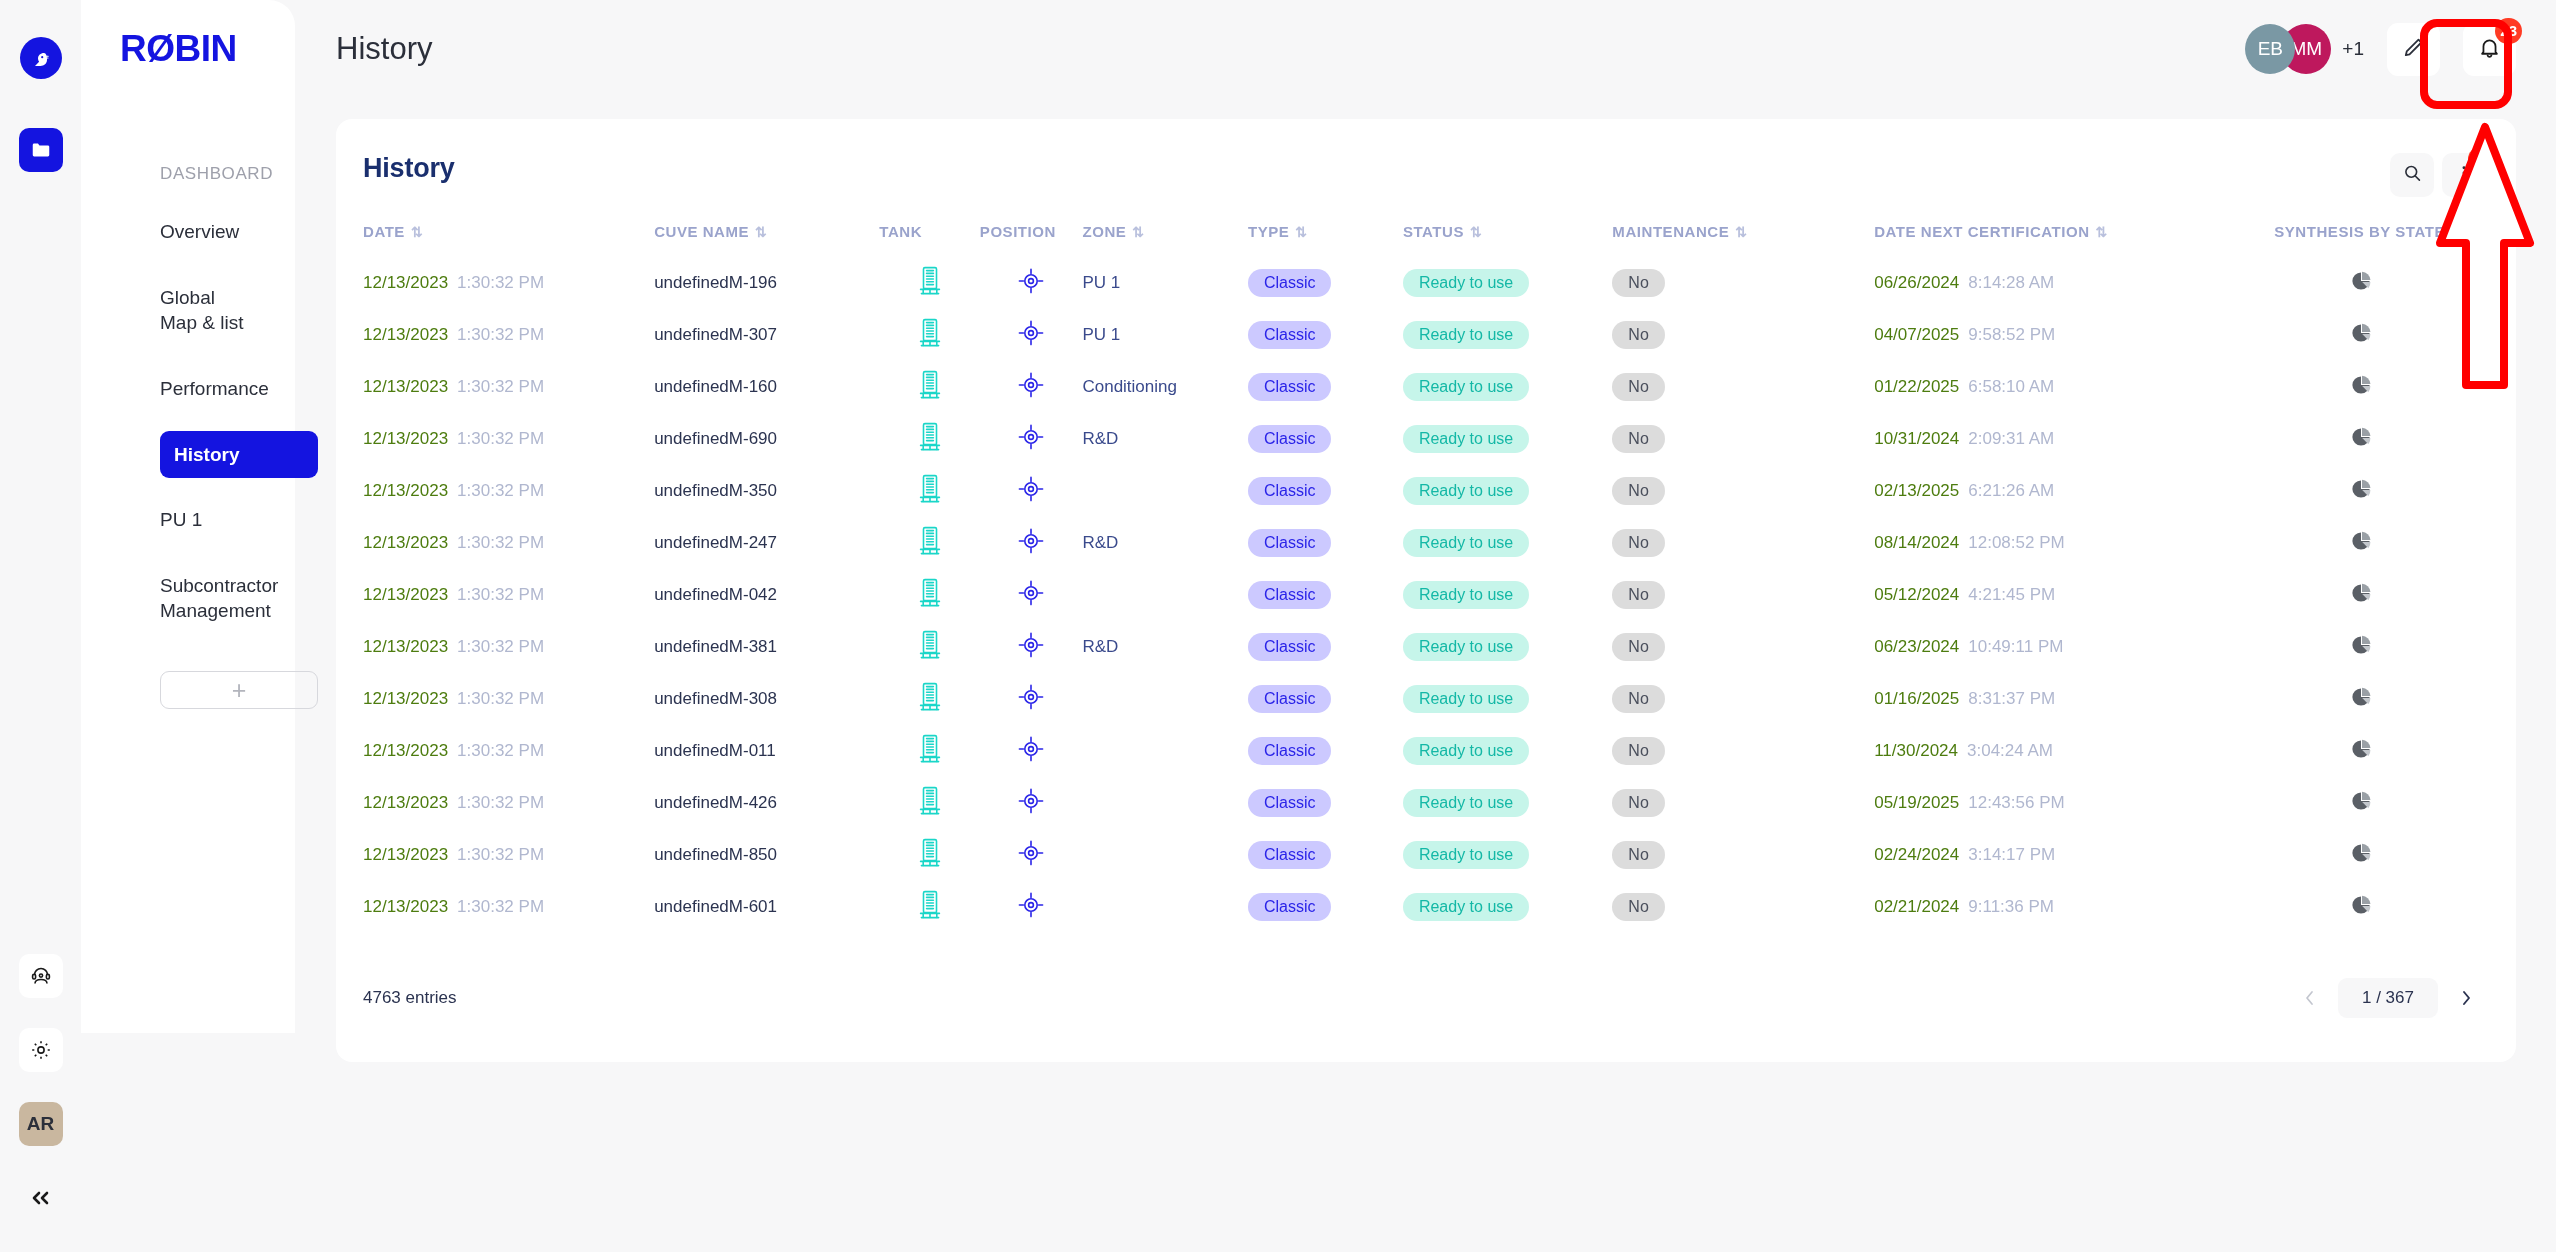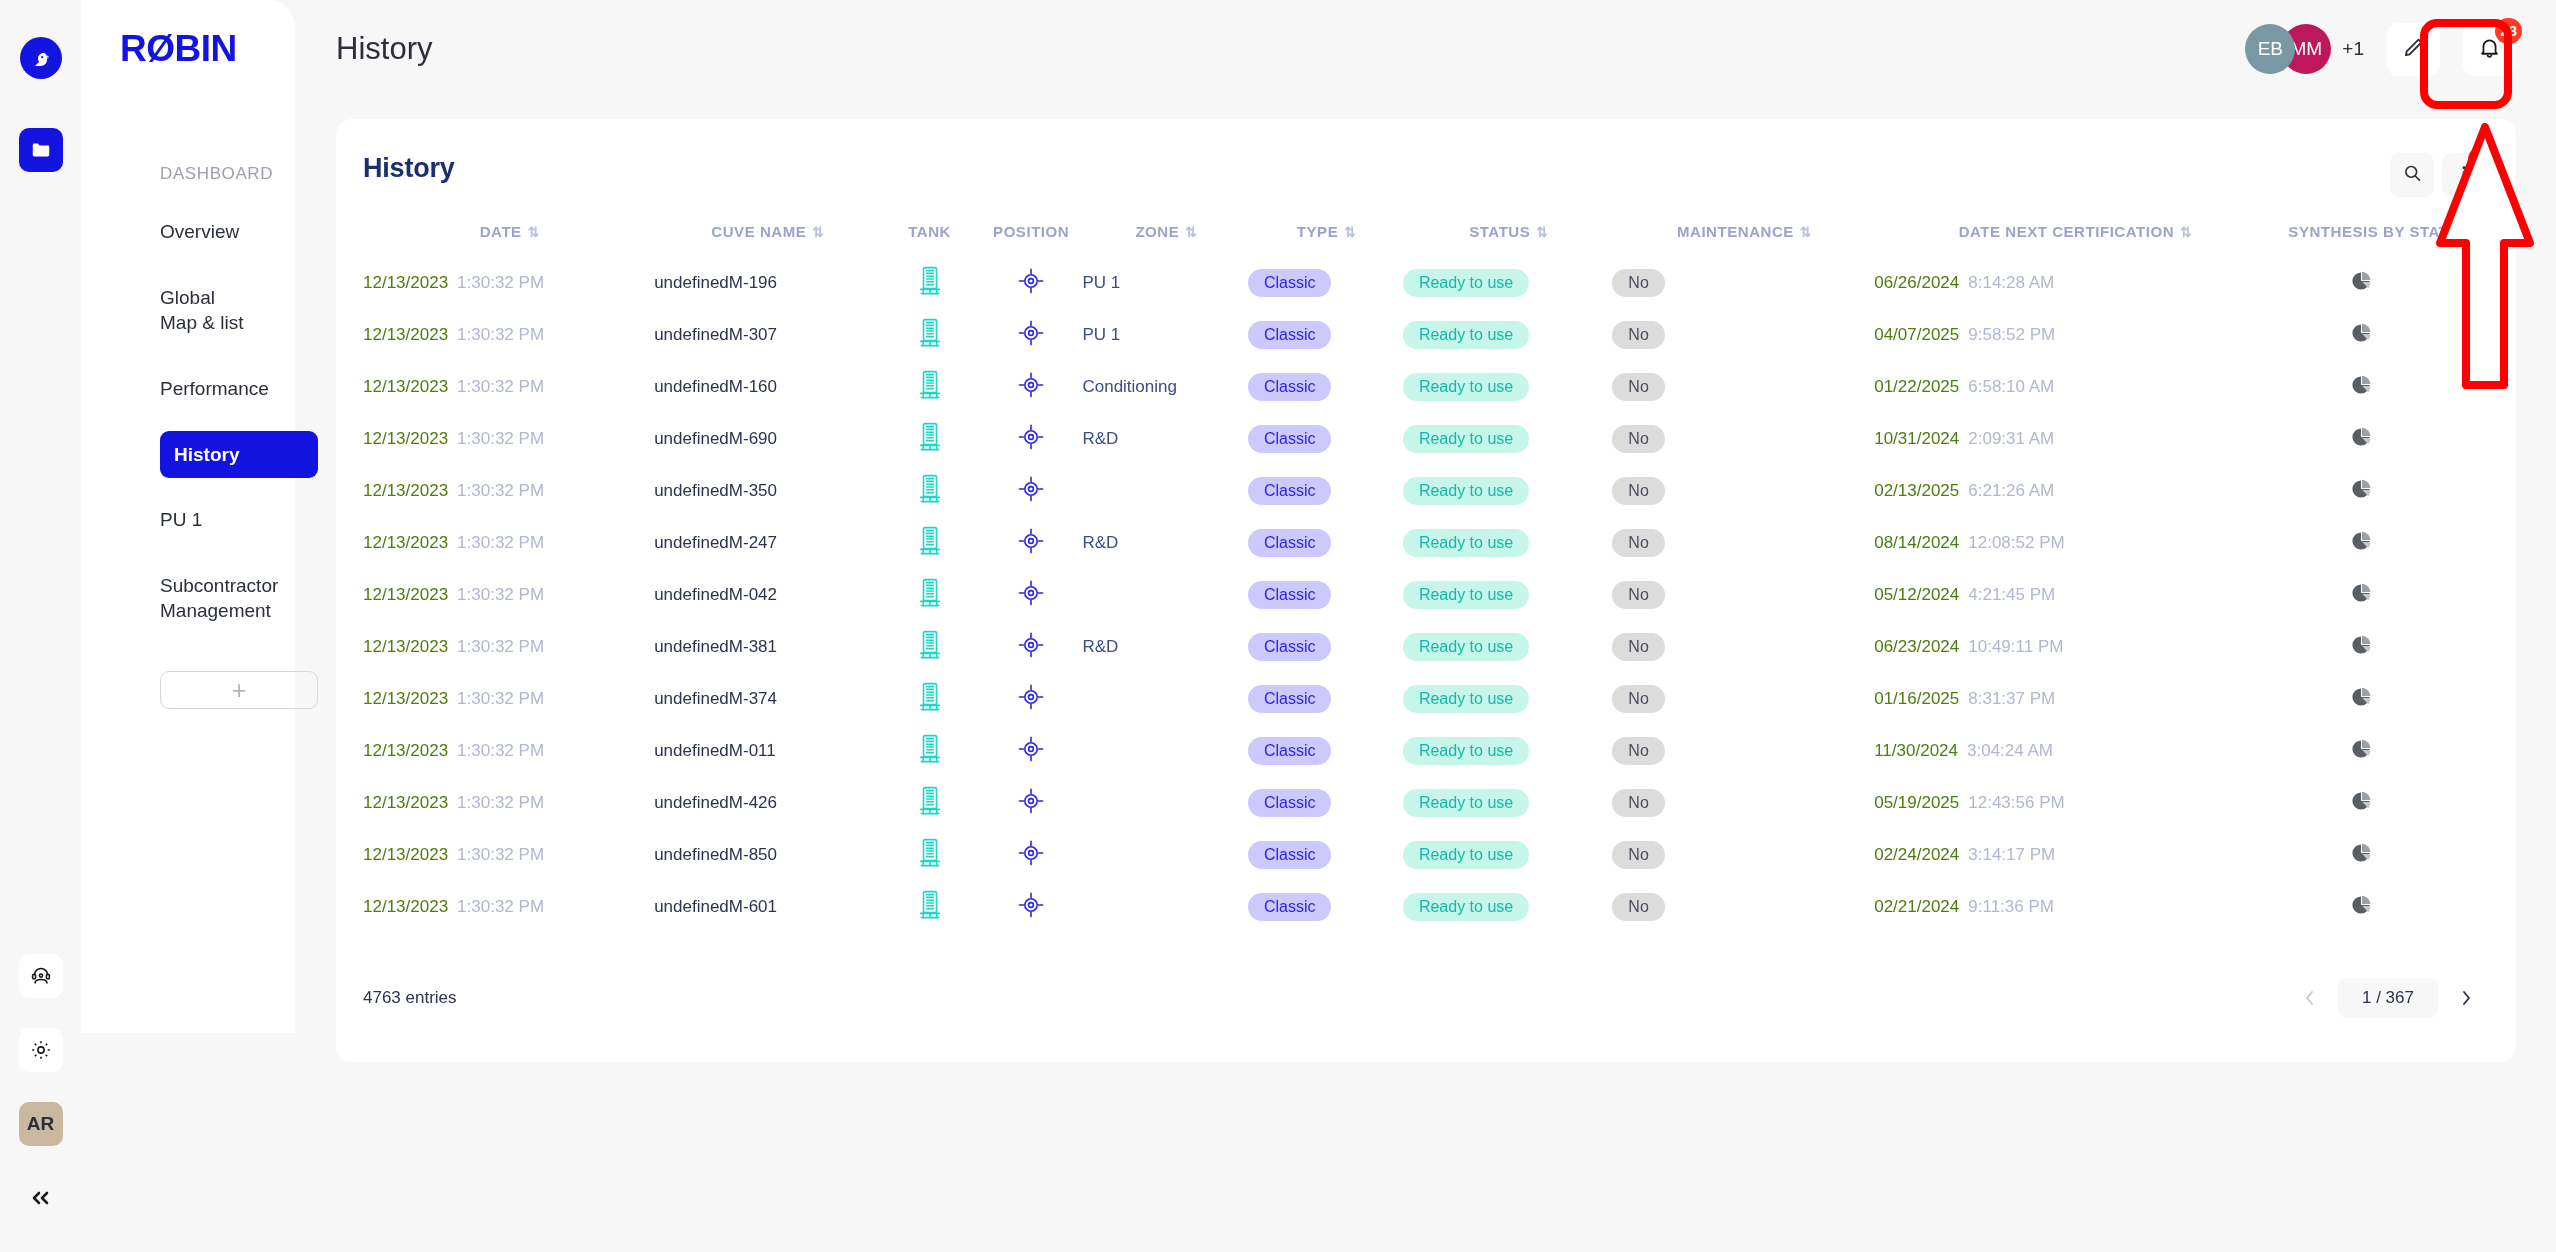--- a/index.html
+++ b/index.html
@@ -143,21 +143,21 @@
     position: absolute; top: -6px; right: -6px;
     min-width: 24px; height: 24px; padding: 0 5px;
     background: #ff3b24; color: #fff; border-radius: 12px;
     font-size: 14px; font-weight: 600;
     display: flex; align-items: center; justify-content: center;
   }
 
   
   table.tbl { width: 100%; border-collapse: collapse; table-layout: fixed; }
   .tbl thead th {
-    text-align: center;
+    text-align: left;
     font-size: 15px; font-weight: 700; color: #9aa3cc;
     letter-spacing: 0.55px;
     padding: 22px 0 17px 0;
     white-space: nowrap;
   }
   .th-inner { display: inline-flex; align-items: center; gap: 6px; }
   .sort-ico { color: #b9c0dd; font-size: 14px; letter-spacing: -2px; }
   .tbl tbody td {
     font-size: 17px; color: #2b3350;
     padding: 0; height: 52px; vertical-align: middle;
@@ -599,21 +599,21 @@
                 <td><span class="pill maint">No</span></td>
                 <td><span class="dt-date">06/23/2024</span><span class="dt-time">10:49:11 PM</span></td>
                 <td class="cell-center" style="text-align:left;padding-left:76px;"><span><svg width="22" height="22" viewBox="0 0 24 24">
   <path d="M12 12V2.6A9.4 9.4 0 1021.4 12H12z" fill="#5a5f66"></path>
   <path d="M13.1 11h9.2A10.3 10.3 0 0013.1 1.8V11z" fill="#9aa0a6"></path>
   <path d="M13.3 13.1l6.7 6.7A9.4 9.4 0 0022.2 13.1h-8.9z" fill="#c3c7cc"></path>
 </svg></span></td>
               </tr>
               <tr>
                 <td><span class="dt-date">12/13/2023</span><span class="dt-time">1:30:32 PM</span></td>
-                <td><span class="cuve">undefinedM-374</span></td>
+                <td><span class="cuve">undefinedM-308</span></td>
                 <td class="cell-center"><span><svg width="26" height="30" viewBox="0 0 26 30" fill="none" stroke="#1ad6c8" stroke-width="1.6" stroke-linecap="round">
   <rect x="6.5" y="1.6" width="13" height="21" rx="1.4"></rect>
   <path d="M9.6 4.6h6.8M9.6 7.4h6.8M9.6 10.2h6.8M9.6 13h6.8M9.6 15.8h6.8M9.6 18.6h6.8"></path>
   <path d="M3.6 23.4h18.8"></path>
   <path d="M6.2 23.4v4M19.8 23.4v4M13 23.4v4"></path>
   <path d="M4.4 27.6h17.2"></path>
 </svg></span></td>
                 <td class="cell-center"><span><svg width="26" height="26" viewBox="0 0 26 26" fill="none" stroke="#2a24e8" stroke-width="1.6" stroke-linecap="round">
   <circle cx="13" cy="13" r="6.2"></circle>
                       <circle cx="13" cy="13" r="2.4"></circle>

